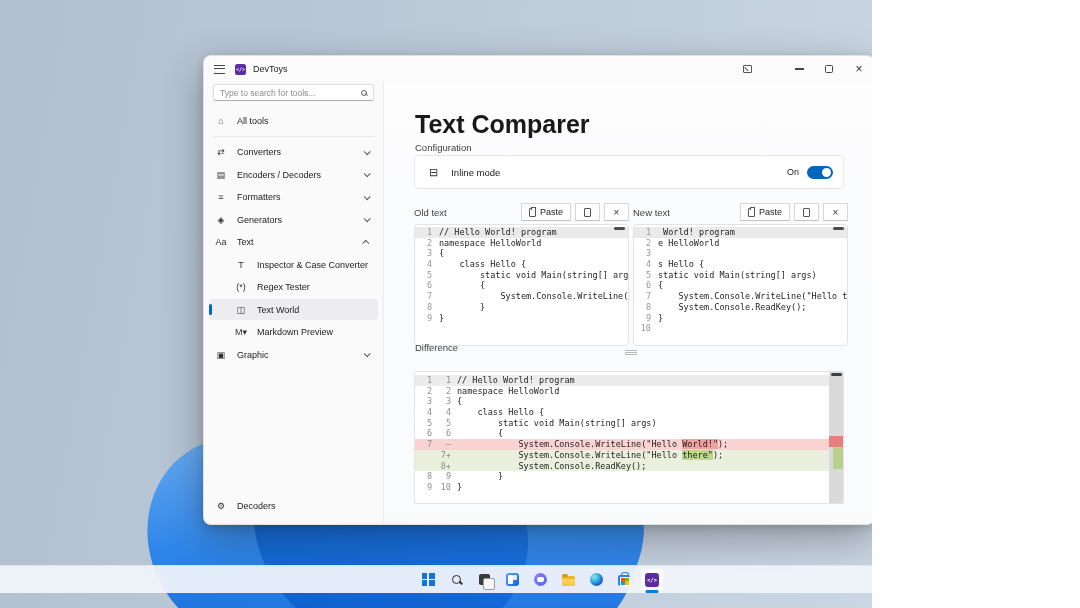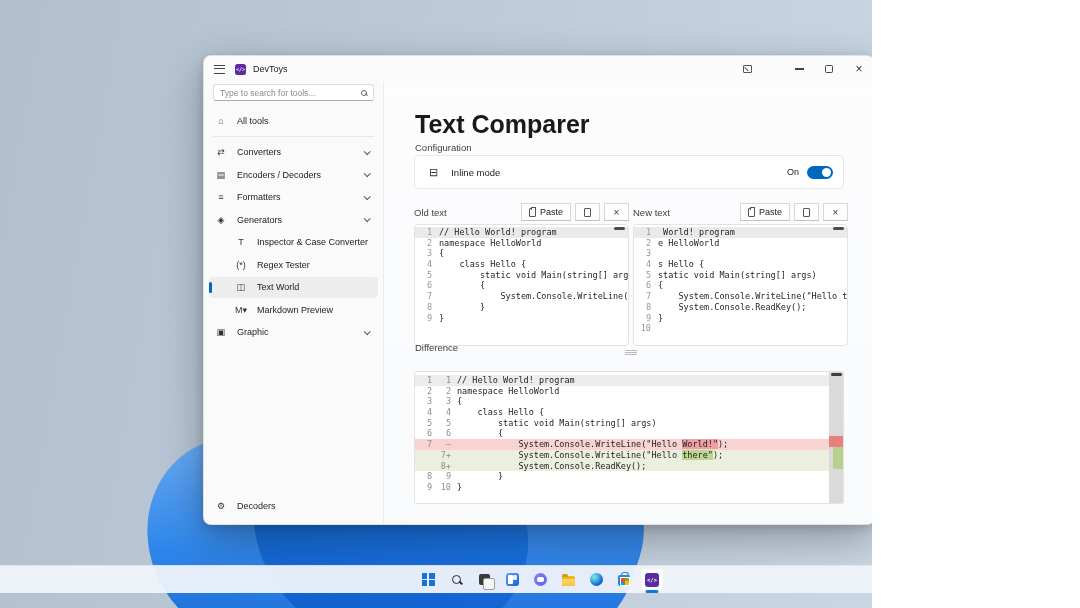--- a/index.html
+++ b/index.html
@@ -241,20 +241,25 @@
         <div class="srow">
           <span class="sicon">≡</span>
           <span class="slabel">Formatters</span>
           <span class="chev down"></span>
         </div>
         <div class="srow">
           <span class="sicon">◈</span>
           <span class="slabel">Generators</span>
           <span class="chev down"></span>
         </div>
+        <div class="srow">
+          <span class="sicon tiny">Aa</span>
+          <span class="slabel">Text</span>
+          <span class="chev up"></span>
+        </div>
 
         <div class="srow child">
           <span class="sicon">T</span>
           <span class="slabel">Inspector &amp; Case Converter</span>
         </div>
         <div class="srow child">
           <span class="sicon tiny">(*)</span>
           <span class="slabel">Regex Tester</span>
         </div>
         <div class="srow child selected">

